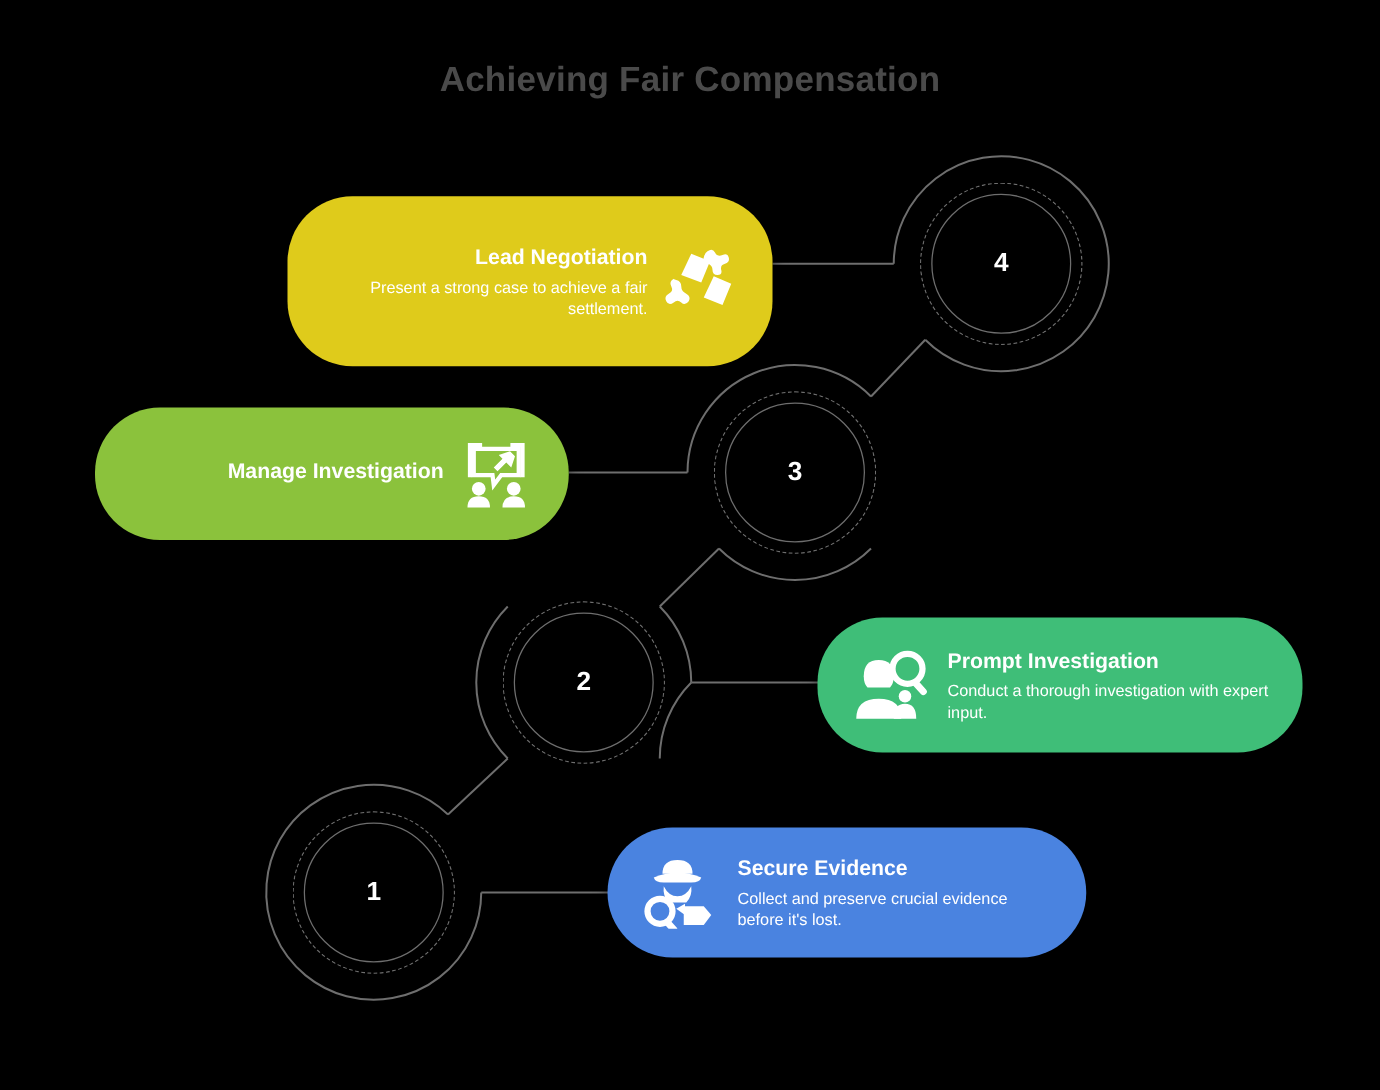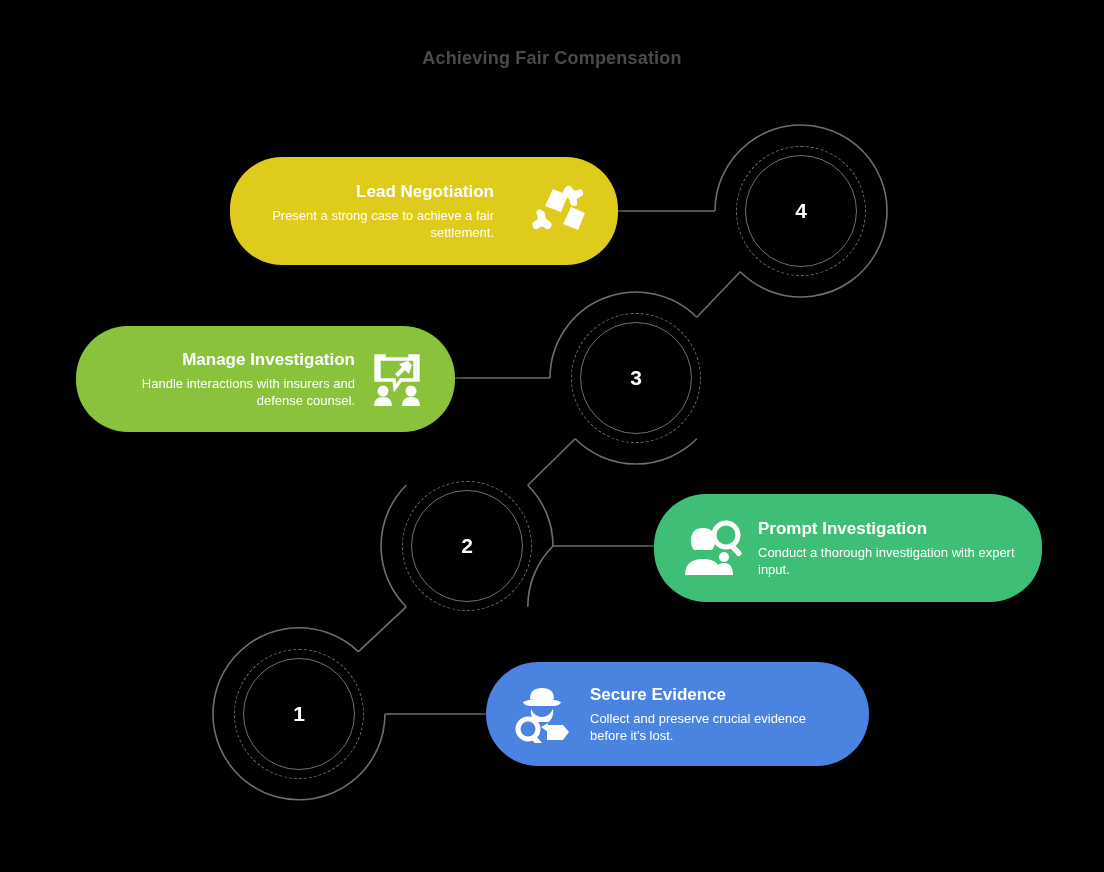--- a/index.html
+++ b/index.html
@@ -19,21 +19,21 @@
     width: 1104px;
     height: 872px;
     background: #000000;
   }
   #diagram-title {
     position: absolute;
     top: 48px;
     left: 0;
     width: 1104px;
     text-align: center;
-    font-size: 18px;
+    font-size: 28px;
     font-weight: bold;
     color: #4a4a4a;
     letter-spacing: 0.2px;
   }
   #connector-layer {
     position: absolute;
     left: 0;
     top: 0;
     width: 1104px;
     height: 872px;
@@ -168,41 +168,40 @@
     <div class="ring-inner"></div>
     <div class="step-number">2</div>
   </div>
 
   <div class="step-node" style="left:213px; top:628px;">
     <div class="ring-dashed"></div>
     <div class="ring-inner"></div>
     <div class="step-number">1</div>
   </div>
 
-  <div class="step-card align-right" style="left:230px; top:157px; width:388px; height:108px; background:#dfcb1b;gap:24px;">
+  <div class="step-card align-right" style="left:230px; top:157px; width:388px; height:136px; background:#dfcb1b;">
     <div class="card-text">
       <div class="card-title">Lead Negotiation</div>
       <div class="card-desc">Present a strong case to achieve a fair settlement.</div>
     </div>
     <div class="card-icon">
       <svg width="60" height="56" viewBox="0 0 60 56" xmlns="http://www.w3.org/2000/svg">
         <g fill="#ffffff">
           <path d="M23 6 L38 12 L31 29 L15 23 Z"></path>
           <path d="M41 24 L55 30 L48 47 L33 41 Z"></path>
           <path d="M36 4 q4 -3 6 1 q2 4 6 2 q4 -2 5 2 q1 4 -3 5 q-4 1 -3 5 q1 4 -3 4 q-4 0 -4 -4 q0 -4 -4 -5 q-4 -1 -3 -5 q1 -4 3 -5 z"></path>
           <path d="M9 26 q-4 2 -2 6 q2 4 -2 6 q-4 2 -2 6 q2 4 6 1 q3 -3 6 0 q3 3 6 -1 q2 -4 -2 -6 q-4 -2 -4 -6 q0 -4 -4 -5 q-3 -1 -2 -1 z"></path>
         </g>
       </svg>
     </div>
   </div>
 
   <div class="step-card align-right" style="left:76px; top:326px; width:379px; height:106px; background:#8bc23c;">
     <div class="card-text">
       <div class="card-title">Manage Investigation</div>
-      <div class="card-desc">Handle interactions with insurers and defense counsel.</div>
     </div>
     <div class="card-icon">
       <svg width="58" height="58" viewBox="0 0 58 58" xmlns="http://www.w3.org/2000/svg">
         <g fill="none" stroke="#ffffff" stroke-width="3.4" stroke-linecap="square">
           <path d="M16 6 L8 6 L8 30 L8 30"></path>
           <path d="M42 6 L50 6 L50 30"></path>
         </g>
         <g fill="#ffffff">
           <path d="M12 10 h34 v20 h-12 l-5 8 l-2 -8 h-15 z" opacity="0"></path>
           <path d="M11 9 h36 v21 h-14 l-6 8 l-1 -8 h-15 z" fill="none" stroke="#ffffff" stroke-width="3.4"></path>

